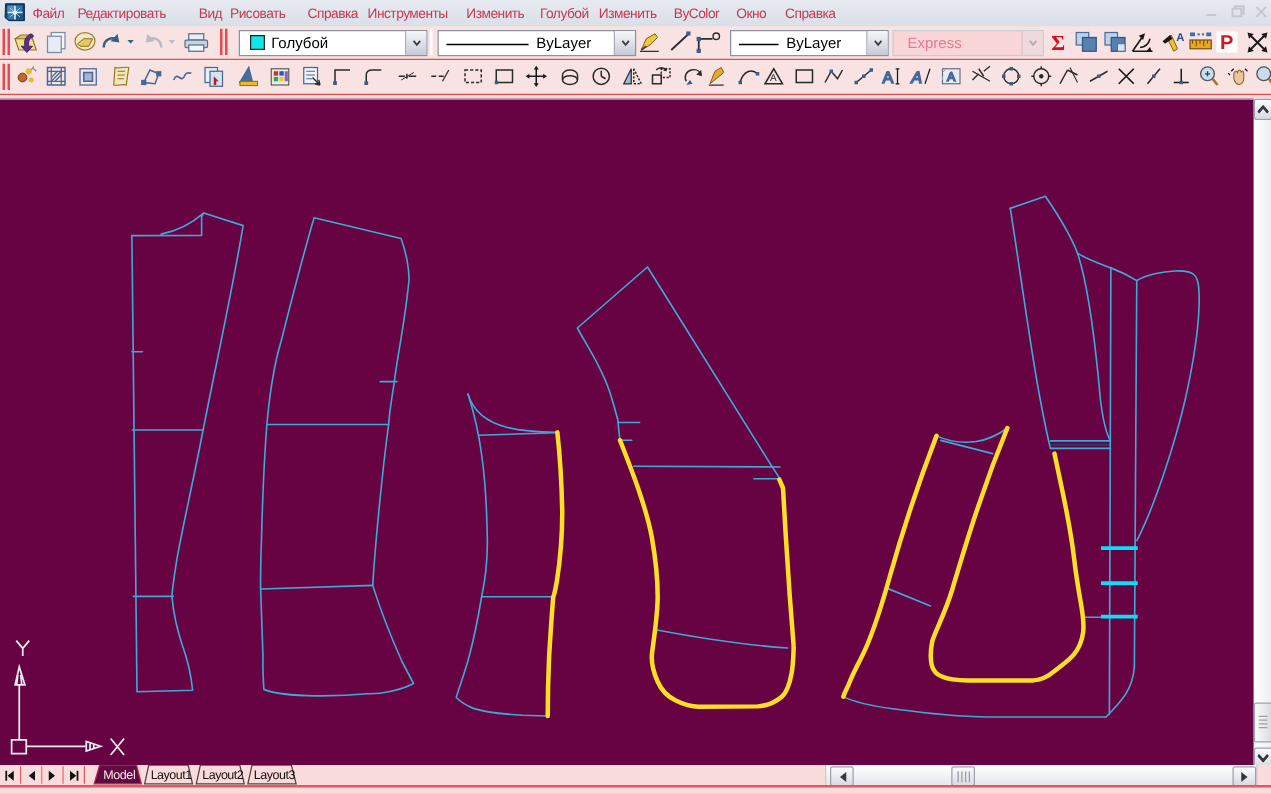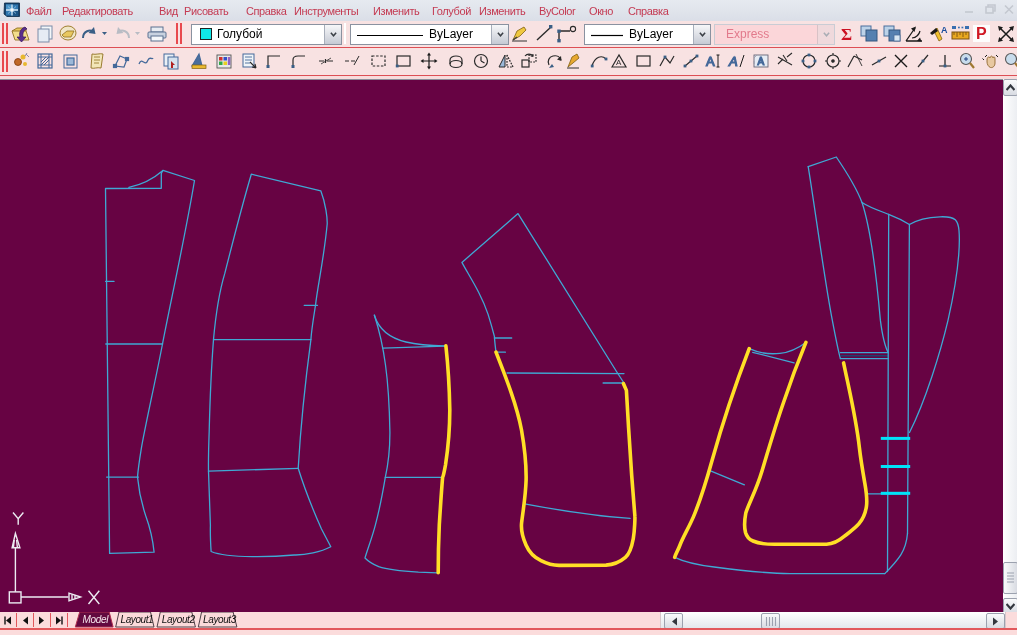--- a/index.html
+++ b/index.html
@@ -21,21 +21,21 @@
   .cbtn{position:absolute;right:0;top:0;width:16px;height:100%;
      background:linear-gradient(#F6F7F9,#C6CAD4);border-left:1px solid #A8AEBA;
      display:flex;align-items:center;justify-content:center;}
   .chev{width:7px;height:7px;}
   
   #canvas{left:0;top:79px;width:1003px;height:532px;background:#670343;border-top:1px solid #8A8F9A;}
   
   #vsb{left:1003px;top:79px;width:14px;height:533px;
      background:linear-gradient(90deg,#FFFFFF,#ECEEF2);}
   
-  #tabrow{left:0;top:612px;width:1017px;height:16px;background:#FBDCDC;font-style:italic;}
+  #tabrow{left:0;top:612px;width:1017px;height:16px;background:#FBDCDC;}
   #strip{left:0;top:628px;width:1017px;height:7px;background:#FBDCDC;
      border-top:2px solid #E2585C;}
   .sbtn{position:absolute;top:1px;width:16px;height:14px;background:#FBDCDC;
      border-right:1px solid #E2585C;display:flex;align-items:center;justify-content:center;}
   
   .xbtn{position:absolute;background:linear-gradient(#FAFBFC,#D8DBE2);
      border:1px solid #9BA1AE;border-radius:2px;
      display:flex;align-items:center;justify-content:center;}
 </style></head>
 <body>

